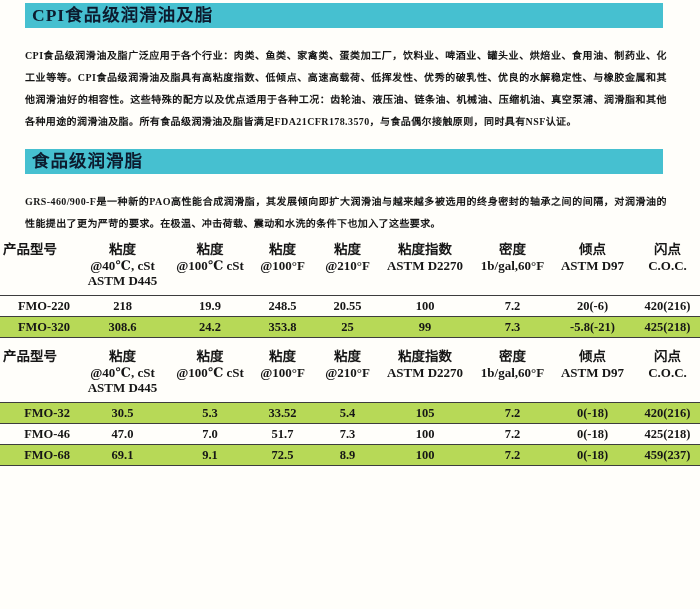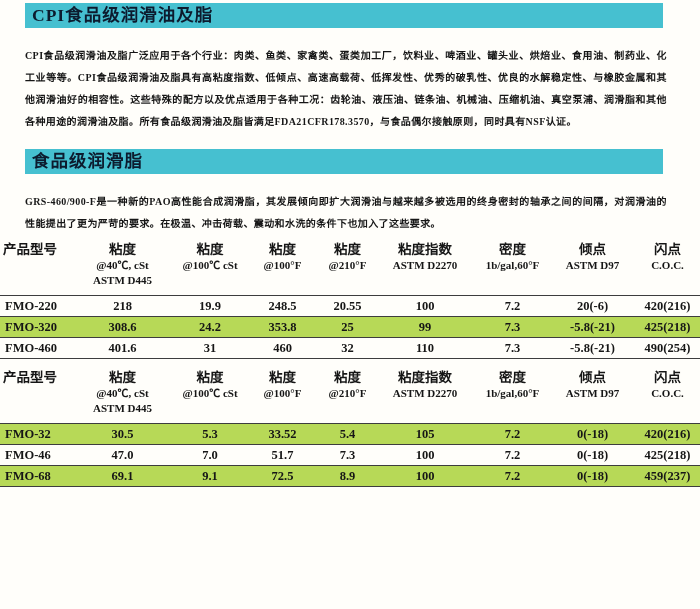--- a/index.html
+++ b/index.html
@@ -47,29 +47,29 @@
   }
   th,td{ padding:0; font-weight:bold; }
   thead th{
     vertical-align:top;
     text-align:center;
     white-space:nowrap;
     padding-bottom:7px;
   }
   thead th:first-child{ text-align:left; padding-left:3px;margin-left:12px; }
   .h1{ font-size:13.5px; line-height:17px; }
-  .h2{ font-size:11px; line-height:15px;font-family:Liberation Serif, serif; }
+  .h2{ font-size:13px; line-height:15px; }
   tbody td{
     height:20px;
     font-size:12.5px;
     line-height:20px;
     text-align:center;
     white-space:nowrap;
   }
-  tbody td:first-child{ text-align:left; padding-left:5px; }
+  tbody td:first-child{ text-align:right; padding-left:5px; }
   tbody td:last-child{ padding-right:0; }
   tbody tr{ border-top:1.5px solid var(--line); }
   tbody tr:last-child{ border-bottom:1.5px solid var(--line); }
   tbody tr.hl{ background:var(--hl); }
   .t2{ margin-top:10px; }
 </style>
 </head>
 <body>
 
 <div class="doc">
@@ -152,31 +152,20 @@
           <td>FMO-320</td>
           <td>308.6</td>
           <td>24.2</td>
           <td>353.8</td>
           <td>25</td>
           <td>99</td>
           <td>7.3</td>
           <td>-5.8(-21)</td>
           <td>425(218)</td>
         </tr>
-        <tr>
-          <td>FMO-460</td>
-          <td>401.6</td>
-          <td>31</td>
-          <td>460</td>
-          <td>32</td>
-          <td>110</td>
-          <td>7.3</td>
-          <td>-5.8(-21)</td>
-          <td>490(254)</td>
-        </tr>
       </tbody>
   </table>
 
 
   <table class="t2">
     <colgroup>
       <col style="width:70px">
         <col style="width:105px">
         <col style="width:70px">
       <col style="width:75px">

